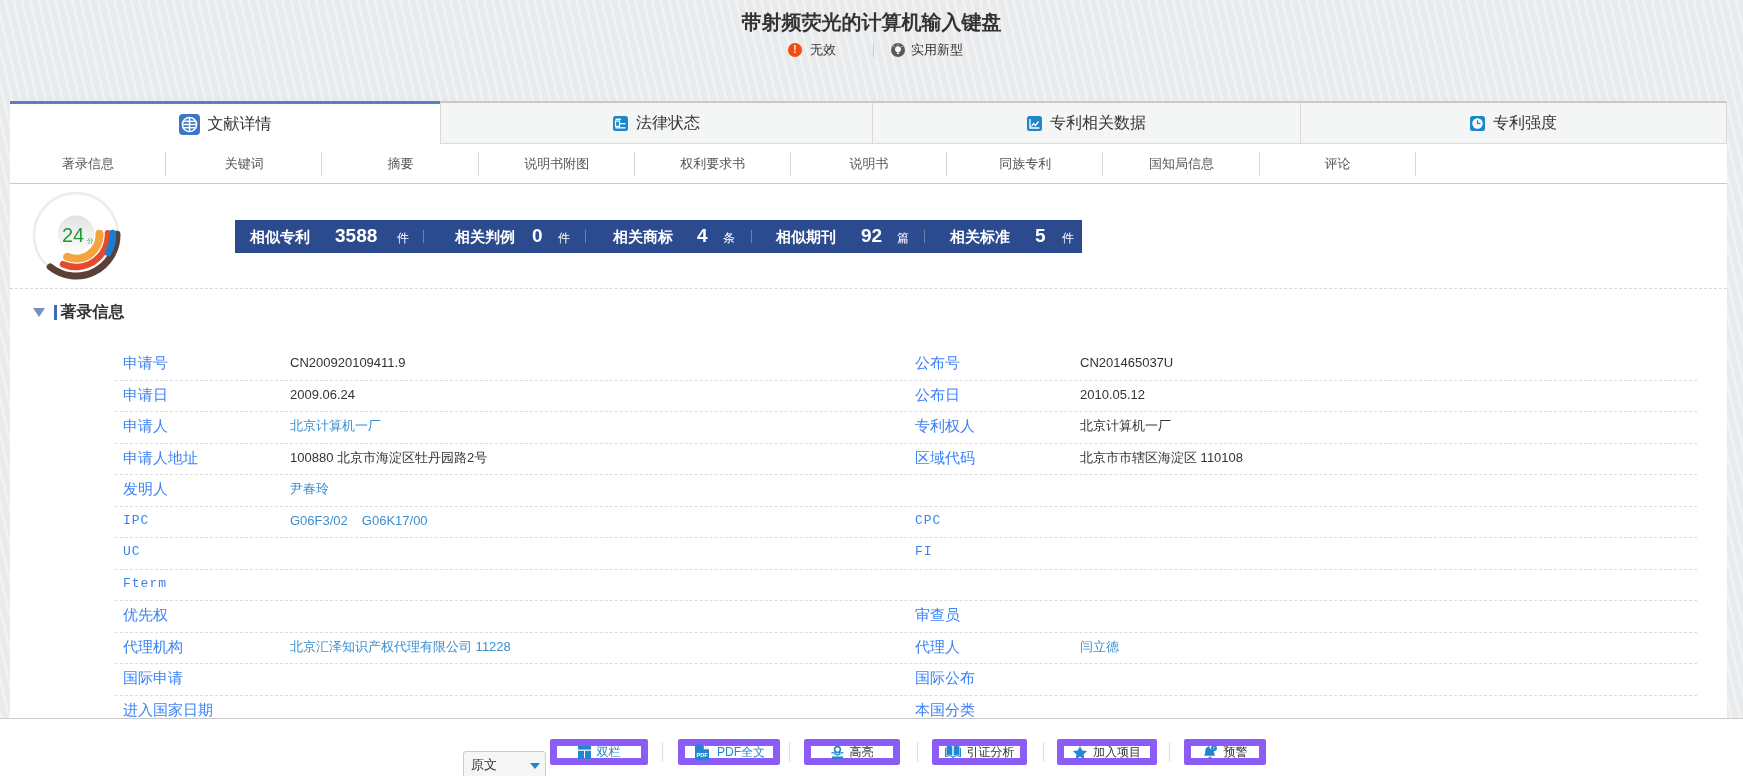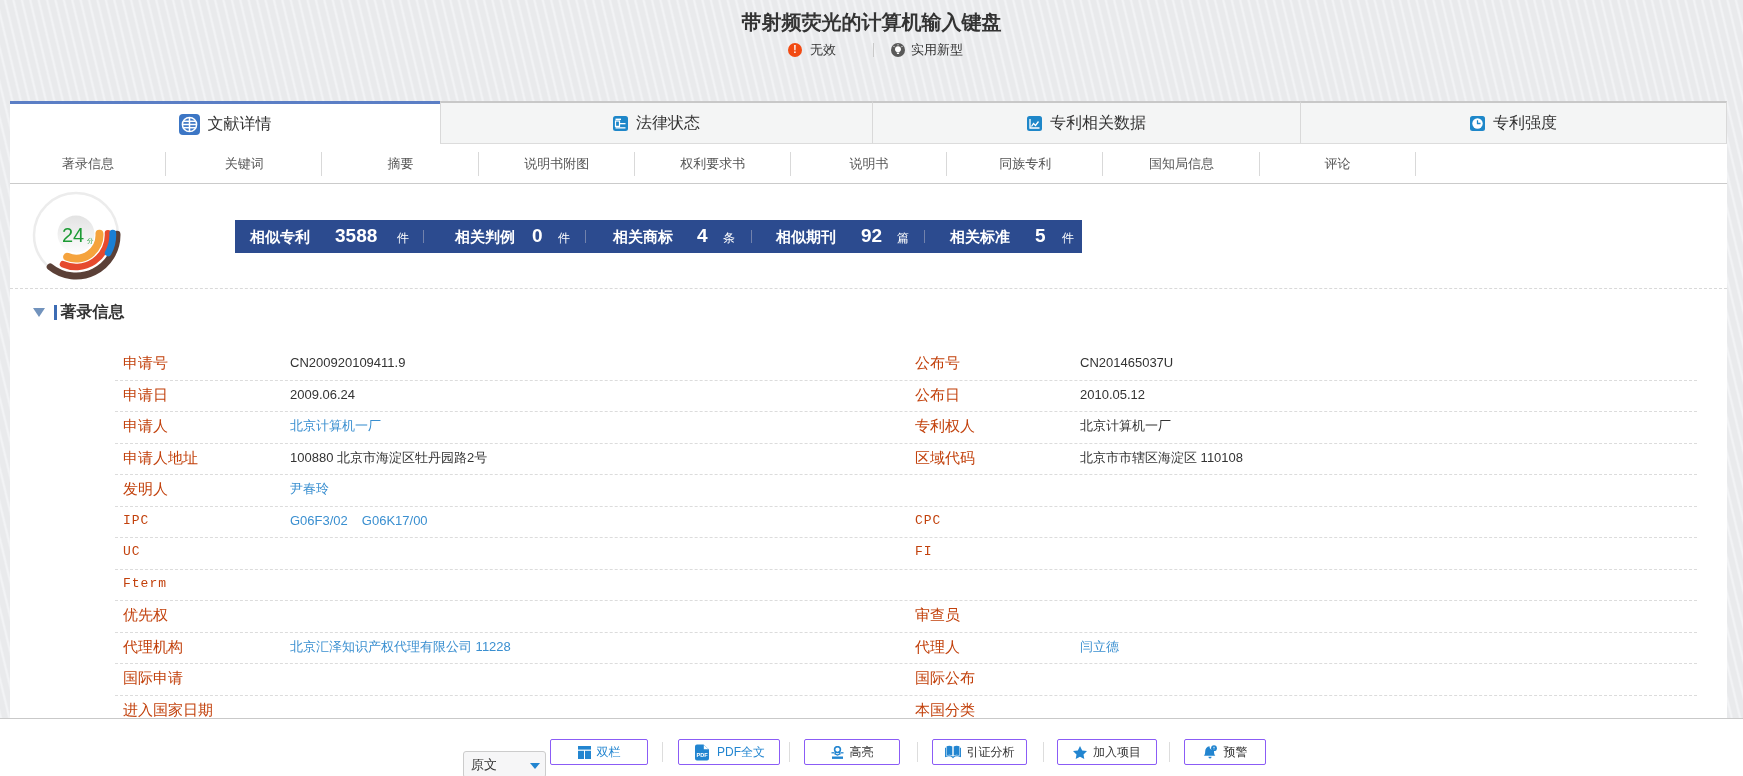--- a/index.html
+++ b/index.html
@@ -44,28 +44,28 @@
 #sechead .tri { width:0; height:0; border-left:6.5px solid transparent; border-right:6.5px solid transparent; border-top:9px solid #7293bd; }
 #sechead .bar { width:3px; height:15px; background:#3c6cb4; margin-left:8.5px; }
 #sechead .txt { font-size:16px; font-weight:bold; color:#333; margin-left:4px; }
 
 #dtable { left:105px; top:165px; width:1582px; height:369px; overflow:hidden; }
 .row { display:flex; height:31.5px; border-bottom:1px dashed #dcdcdc; align-items:flex-start; padding-top:6px; }
 .c1 { width:167px; padding-left:8px; }
 .c2 { width:625px; padding-left:8px; }
 .c3 { width:165px; padding-left:8px; }
 .c4 { width:625px; padding-left:8px; }
-.lab { font-size:15px; color:#c2410c; line-height:15px; }
+.lab { font-size:15px; color:#3b82f6; line-height:15px; }
 .val { font-size:13px; color:#333; line-height:15px; }
 .mono { font-family:"Liberation Mono", monospace; font-size:13px; letter-spacing:1px; }
 a.lnk { color:#3a8fd0; text-decoration:none; }
 
 #hline { left:0; top:718px; width:1743px; height:1px; background:#c9c9c9; }
 #toolbar { left:0; top:719px; width:1743px; height:57px; background:#fff; }
-#toolbar .btn { position:absolute; top:20px; height:26px; border:1px solid #8b5cf6; border-radius:2px; background:#fff; display:flex; align-items:center; justify-content:center; font-size:12px; color:#333; }
+#toolbar .btn { position:absolute; top:20px; height:26px; border:7px solid #8b5cf6; border-radius:2px; background:#fff; display:flex; align-items:center; justify-content:center; font-size:12px; color:#333; }
 #toolbar .btn svg { margin-right:6px; }
 #toolbar .blu { color:#2285d0; }
 #toolbar .tsep { position:absolute; top:23px; width:1px; height:20px; background:#ddd; }
 #select { position:absolute; left:463px; top:20px; width:83px; height:27px; border:1px solid #ccc; border-radius:3px; background:#f6f6f7; font-size:13px; color:#333; line-height:25px; padding-left:7px;margin-top:12px; }
 #select .car { position:absolute; left:66px; top:11px; width:0; height:0; border-left:5px solid transparent; border-right:5px solid transparent; border-top:6px solid #2285d0; }
 </style>
 </head>
 <body>
 <div id="title" class="abs">带射频荧光的计算机输入键盘</div>
 <div id="badges" class="abs">

